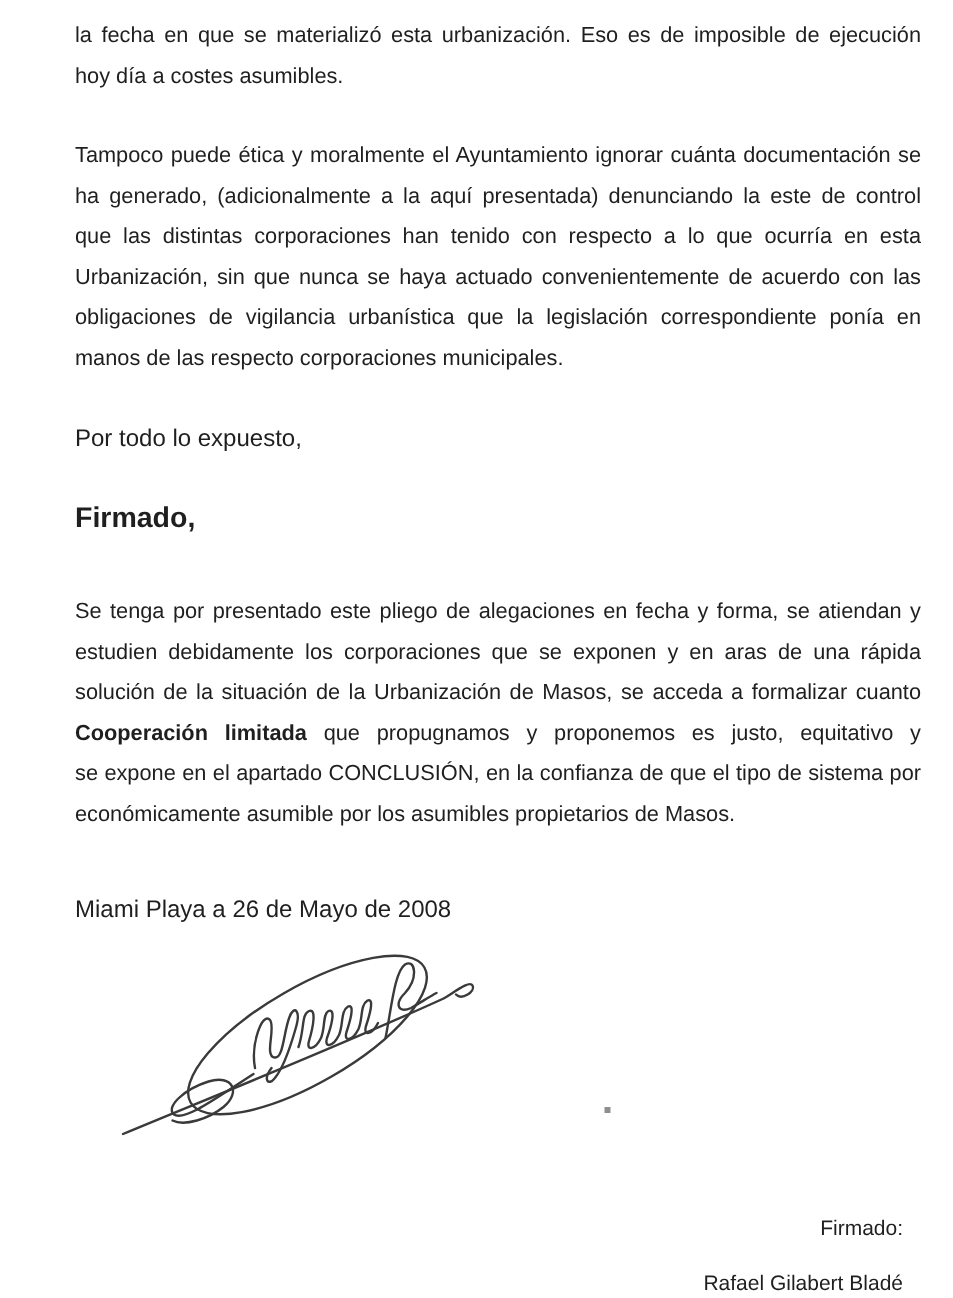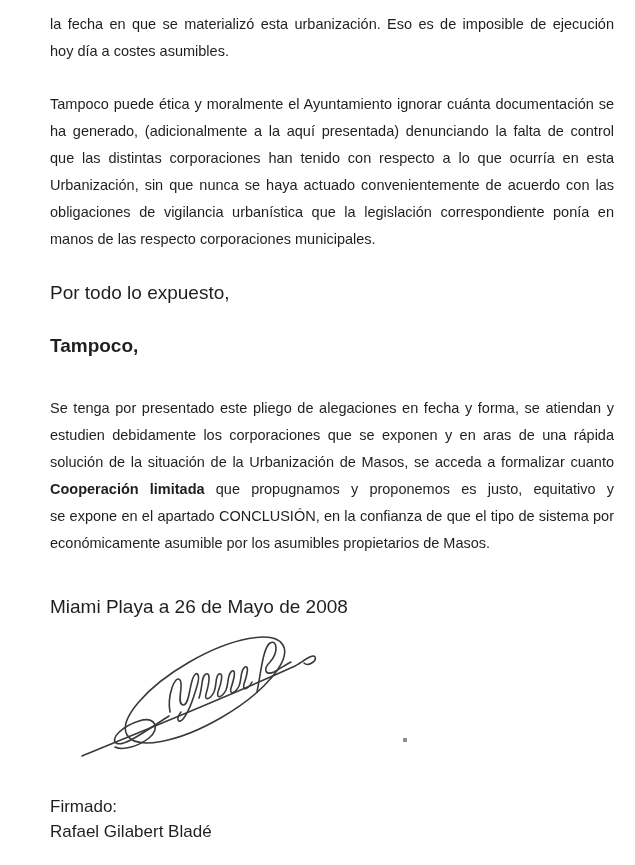--- a/index.html
+++ b/index.html
@@ -19,21 +19,21 @@
     font-size: 14.5px;
     line-height: 27px;
     height: 27px;
     overflow: hidden;
     text-align: justify;
   }
   .line.fill { text-align-last: justify; }
   strong { font-weight: bold; }
 
   .plain {
-    font-size: 19px;
+    font-size: 16px;
     line-height: 27px;
     margin: 0 0 26px 0;
   }
   .heading {
     font-size: 19px;
     line-height: 27px;
     font-weight: bold;
     margin: 0 0 36px 0;
   }
   .date { margin: 0; }
@@ -46,47 +46,48 @@
     stroke-width: 1.6;
     stroke-linecap: round;
     stroke-linejoin: round;
   }
   .speck {
     position: absolute; left: 353px; top: 118px;
     width: 4px; height: 4px; background: #8f8f8f;
   }
 
   .footer .f-line {
-    margin: 0;
-    font-size: 17px;
+    margin: 12px;
+    font-size: 14px;
     line-height: 25px;
+    text-align: right;
   }
 </style>
 </head>
 <body>
 
 <div class="page">
 
   <div class="para justify">
       <div class="line fill"><span>la fecha en que se materializó esta urbanización. Eso es de imposible de ejecución</span></div>
       <div class="line"><span>hoy día a costes asumibles.</span></div>
     </div>
 
   <div class="para justify">
       <div class="line fill"><span>Tampoco puede ética y moralmente el Ayuntamiento ignorar cuánta documentación se</span></div>
-      <div class="line fill"><span>ha generado, (adicionalmente a la aquí presentada) denunciando la falta de control</span></div>
+      <div class="line fill"><span>ha generado, (adicionalmente a la aquí presentada) denunciando la este de control</span></div>
       <div class="line fill"><span>que las distintas corporaciones han tenido con respecto a lo que ocurría en esta</span></div>
       <div class="line fill"><span>Urbanización, sin que nunca se haya actuado convenientemente de acuerdo con las</span></div>
       <div class="line fill"><span>obligaciones de vigilancia urbanística que la legislación correspondiente ponía en</span></div>
       <div class="line"><span>manos de las respecto corporaciones municipales.</span></div>
     </div>
 
   <p class="plain">Por todo lo expuesto,</p>
 
-  <h2 class="heading">Tampoco,</h2>
+  <h2 class="heading">Firmado,</h2>
 
   <div class="para justify tight">
       <div class="line fill"><span>Se tenga por presentado este pliego de alegaciones en fecha y forma, se atiendan y</span></div>
       <div class="line fill"><span>estudien debidamente los corporaciones que se exponen y en aras de una rápida</span></div>
       <div class="line fill"><span>solución de la situación de la Urbanización de Masos, se acceda a formalizar cuanto</span></div>
       <div class="line fill"><strong>Cooperación limitada</strong><span> que propugnamos y proponemos es justo, equitativo y</span></div>
       <div class="line fill"><span>se expone en el apartado CONCLUSIÓN, en la confianza de que el tipo de sistema por</span></div>
       <div class="line"><span>económicamente asumible por los asumibles propietarios de Masos.</span></div>
     </div>
 

